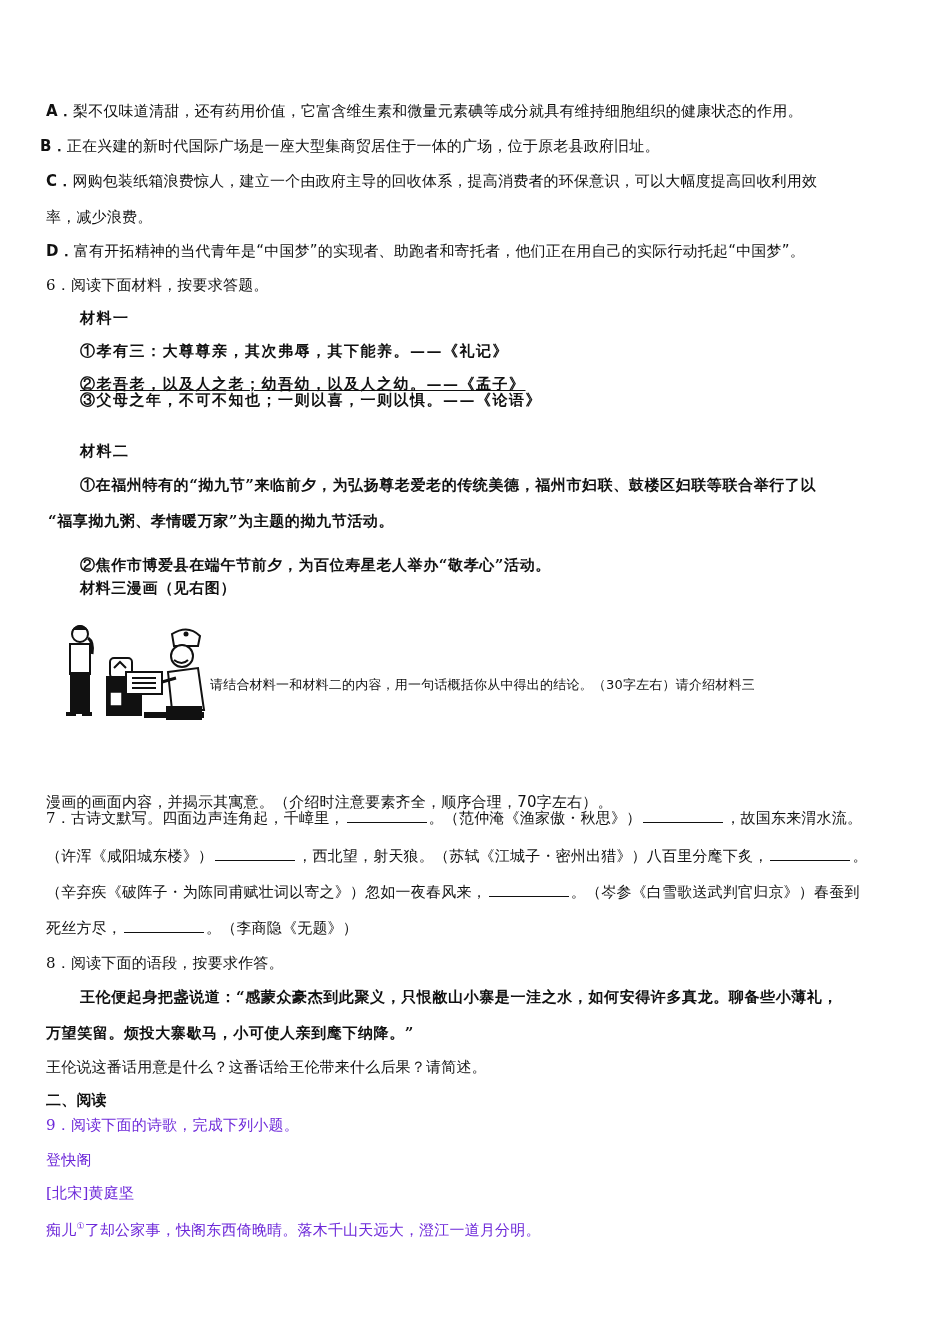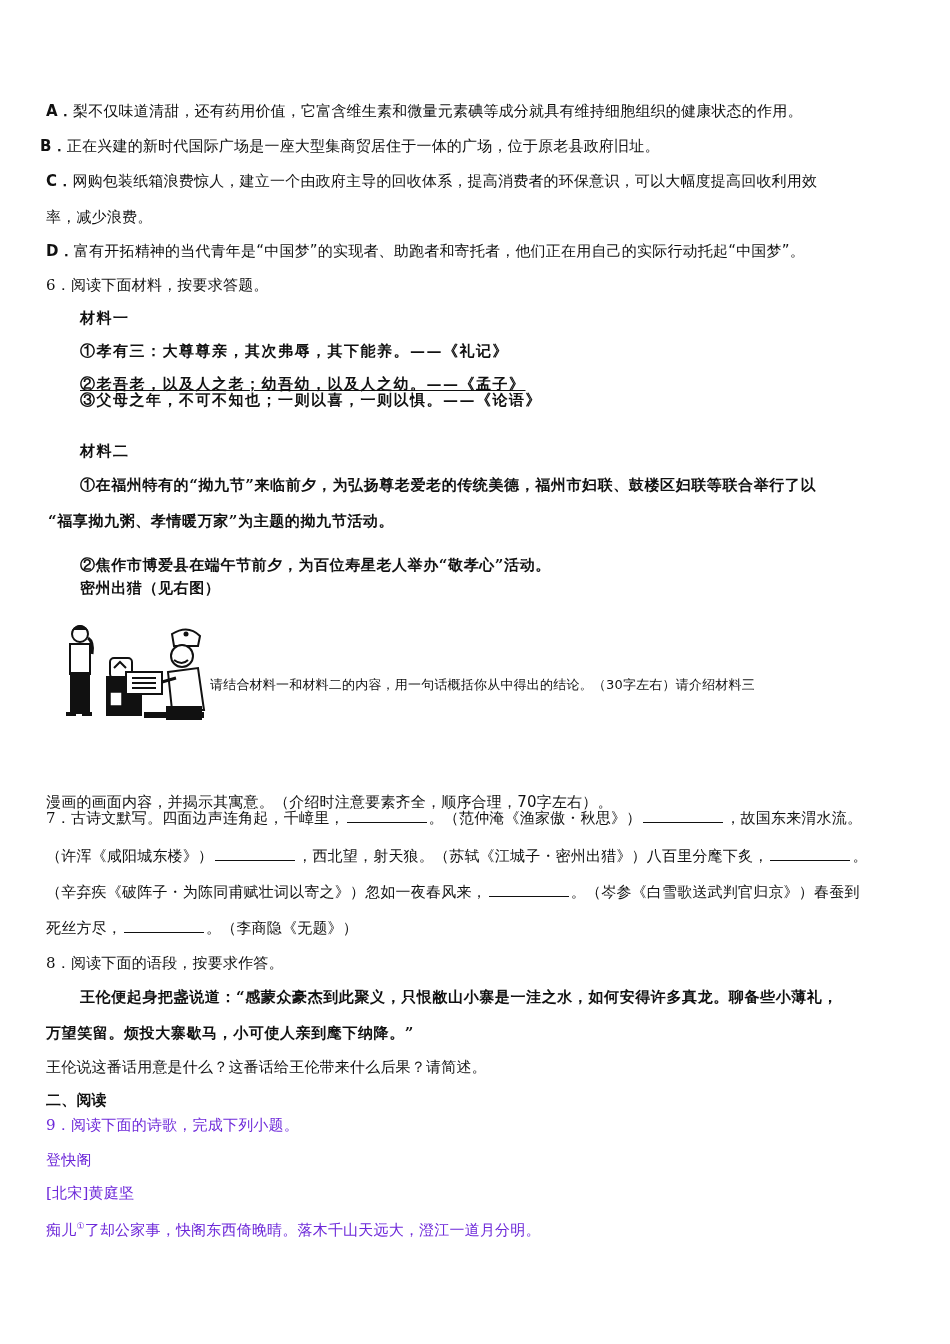--- a/index.html
+++ b/index.html
@@ -41,21 +41,21 @@
   <span class="serif">6．</span><span>阅读下面材料，按要求答题。</span>
 </div>
 <div class="line kai" style="left:80px; top:308px;">材料一</div>
 <div class="line kai" style="left:80px; top:341px;">①孝有三：大尊尊亲，其次弗辱，其下能养。——《礼记》</div>
 <div class="line kai" style="left:80px; top:374px;text-decoration:underline;">②老吾老，以及人之老；幼吾幼，以及人之幼。——《孟子》</div>
 <div class="line kai" style="left:80px; top:390px;">③父母之年，不可不知也；一则以喜，一则以惧。——《论语》</div>
 <div class="line kai" style="left:80px; top:441px;">材料二</div>
 <div class="line kai" style="left:80px; top:475px; letter-spacing:0.6px;">①在福州特有的“拗九节”来临前夕，为弘扬尊老爱老的传统美德，福州市妇联、鼓楼区妇联等联合举行了以</div>
 <div class="line kai" style="left:48px; top:511px; letter-spacing:0.6px;text-align:right;">“福享拗九粥、孝情暖万家”为主题的拗九节活动。</div>
 <div class="line kai" style="left:80px; top:545px; letter-spacing:0.6px;margin-top:10px;">②焦作市博爱县在端午节前夕，为百位寿星老人举办“敬孝心”活动。</div>
-<div class="line kai" style="left:80px; top:578px; letter-spacing:0.6px;">密州出猎（见右图）</div>
+<div class="line kai" style="left:80px; top:578px; letter-spacing:0.6px;">材料三漫画（见右图）</div>
 
 <div class="cartoon">
   <svg width="165" height="130" viewBox="0 0 165 130">
 
     <circle cx="32" cy="28" r="8" fill="#fff" stroke="#111" stroke-width="2"></circle>
     <path d="M24 24 Q32 14 40 24" fill="#111"></path>
     <path d="M40 32 Q46 36 44 48" stroke="#111" stroke-width="3" fill="none"></path>
     <rect x="22" y="38" width="20" height="30" fill="#fff" stroke="#111" stroke-width="2"></rect>
     <rect x="22" y="66" width="20" height="42" fill="#111"></rect>
     <rect x="18" y="106" width="10" height="4" fill="#111"></rect>

